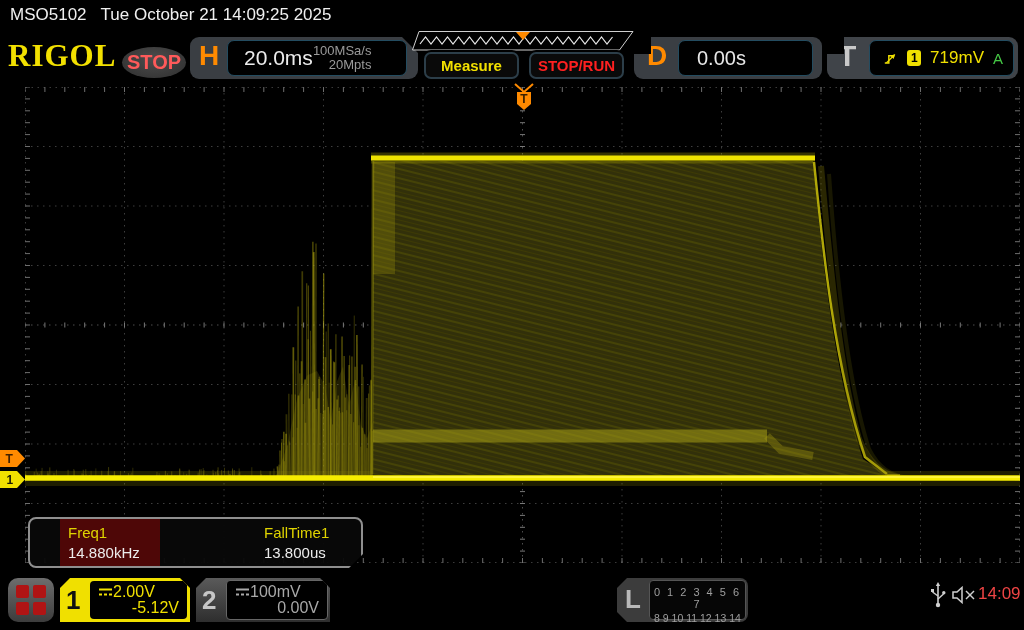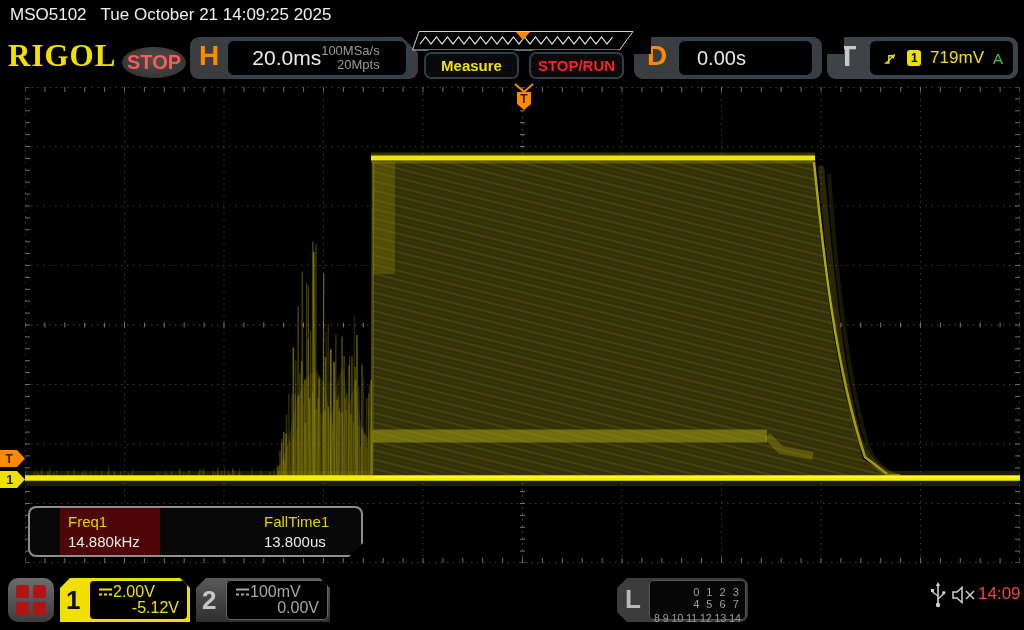--- a/index.html
+++ b/index.html
@@ -19,21 +19,21 @@
   .dpanel{left:634px;width:188px;}
   .tpanel{left:827px;width:191px;background:#404449;}
   .chamfer{position:absolute;width:0;height:0;border-style:solid;}
   .ch-tr{top:-1px;right:-1px;border-width:0 18px 18px 0;border-color:#000 #000 transparent transparent;}
   .ch-tl{top:-1px;left:-1px;border-width:18px 0 0 18px;border-color:#000 transparent transparent #000;}
   .key-letter{position:absolute;top:3px;font-weight:bold;font-size:28px;}
   .orange{color:#ff8a00;}
   .graykey{color:#c9c9c9;font-size:30px;top:2px;}
   .inner-box{position:absolute;top:3px;bottom:3px;background:#000;border:1px solid #234c60;border-radius:7px;
              display:flex;align-items:center;}
-  .hbox{left:37px;right:11px;justify-content:center;padding:0 14px 0 16px;text-decoration:underline;}
+  .hbox{left:37px;right:11px;justify-content:flex-start;padding:0 14px 0 16px;text-decoration:underline;}
   .tb-value{color:#ececec;font-size:21px;}
   .sr-block{text-align:right;color:#9a9a9a;font-size:13px;line-height:14px;margin-right:4px;}
   .dbox{left:44px;right:9px;}
   .d-value{color:#e8e8e8;font-size:20px;margin-left:18px;}
   .tbox{left:42px;right:4px;gap:9px;padding-left:14px;}
   .t-level{color:#f0e000;font-size:17px;}
   .t-badge{width:17px;height:16px;background:#f0e000;border-radius:3px;color:#000;font-weight:bold;
            font-size:12px;display:flex;align-items:center;justify-content:center;}
   .t-sweep{color:#45c845;font-size:15px;margin-left:auto;margin-right:10px;}
   .btn{position:absolute;top:52px;width:95px;height:27px;background:#0a0a0a;border:2px solid #2c3e49;
@@ -43,21 +43,21 @@
   .stoprun-btn{left:529px;color:#ff2020;}
   .preview-strip{position:absolute;left:412px;top:31px;width:222px;height:20px;}
   
   .scope{position:absolute;left:25px;top:87px;}
   
   .marker{position:absolute;}
   .m-top{left:513px;top:83px;}
   .m-tlev{left:0px;top:450px;}
   .m-ch1{left:0px;top:471px;}
   
-  .meas-panel{position:absolute;left:28px;top:506px;width:331px;height:47px;background:rgba(8,8,8,.94);
+  .meas-panel{position:absolute;left:28px;top:517px;width:331px;height:47px;background:rgba(8,8,8,.94);
       border:2px solid #8f8f8f;border-radius:8px;
       clip-path:polygon(0 0,100% 0,100% calc(100% - 14px),calc(100% - 14px) 100%,0 100%);}
   .meas-col{position:absolute;top:0;bottom:0;}
   .meas-label{position:absolute;top:5px;left:8px;font-size:15px;color:#e0d400;}
   .meas-value{position:absolute;top:25px;left:8px;font-size:15px;color:#ececec;}
   .col-freq{left:30px;width:100px;background:#4e0707;}
   .col-rise{left:130px;width:96px;}
   .col-fall{left:226px;width:100px;}
   
   .bottombar{position:absolute;left:0;bottom:0;width:1024px;height:58px;background:#000;}
@@ -75,21 +75,21 @@
   .chan2 .vbox{border:1px solid #666;top:2px;right:2px;bottom:2px;}
   .vrow1{position:absolute;left:8px;top:2px;font-size:16px;display:flex;align-items:center;}
   .vrow2{position:absolute;right:8px;bottom:2px;font-size:16px;}
   .chan1 .vrow1,.chan1 .vrow2{color:#f0e000;}
   .chan2 .vrow1,.chan2 .vrow2{color:#a8a8a8;text-align:center;}
   .logic{position:absolute;left:617px;top:6px;width:131px;height:44px;background:#3c3c3c;
       clip-path:polygon(10px 0,100% 0,100% 100%,10px 100%,0 calc(100% - 10px),0 10px);border-radius:8px;}
   .logic .tab{position:absolute;left:8px;top:6px;font-weight:bold;font-size:26px;color:#b9b9b9;}
   .logic .lbox{position:absolute;left:32px;top:2px;right:2px;bottom:2px;background:#060606;border:1px solid #555;
       border-radius:4px;color:#9f9f9f;text-align:center;}
-  .lrow1{font-size:11px;letter-spacing:2px;margin-top:5px;padding-left:39px;}
+  .lrow1{font-size:11px;letter-spacing:2px;margin-top:5px;}
   .lrow2{font-size:10.5px;letter-spacing:0px;margin-top:2px;}
   .statusicon{position:absolute;}
   .clock{position:absolute;left:978px;top:12px;color:#ef4444;font-size:17px;}
 </style>
 </head>
 <body>
 
 <div class="screen">
 
   <div class="titlebar">

